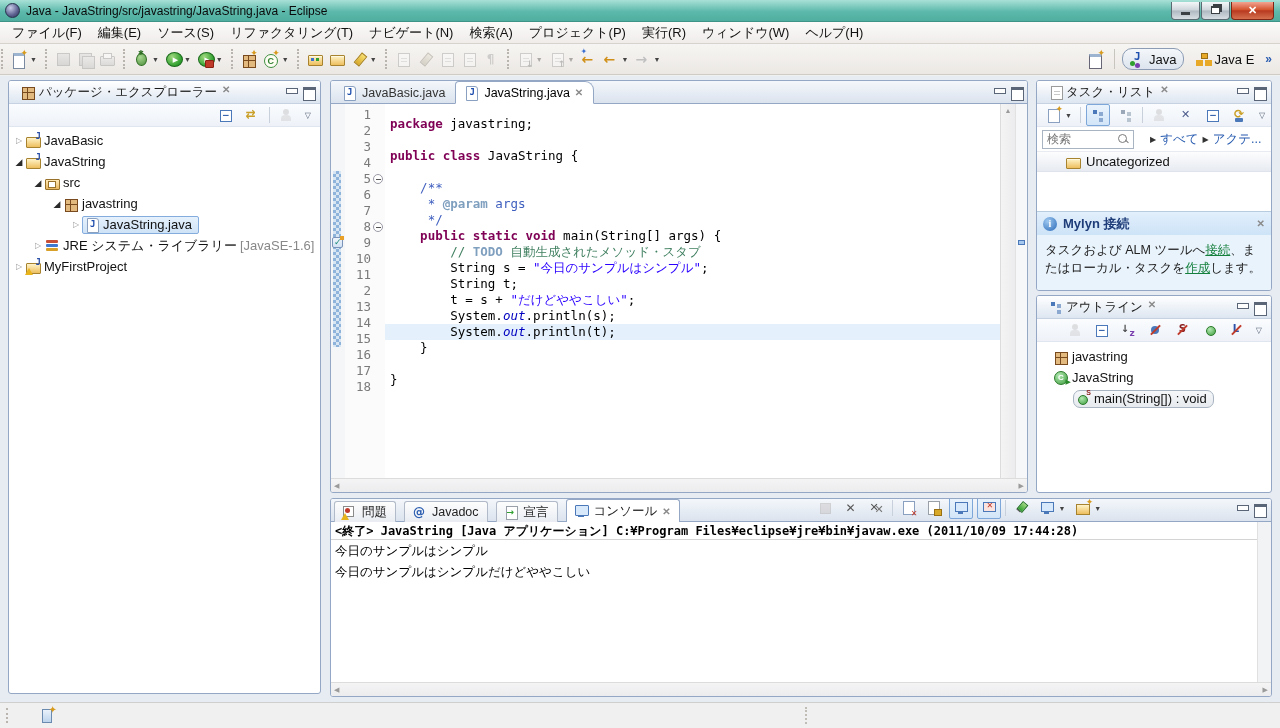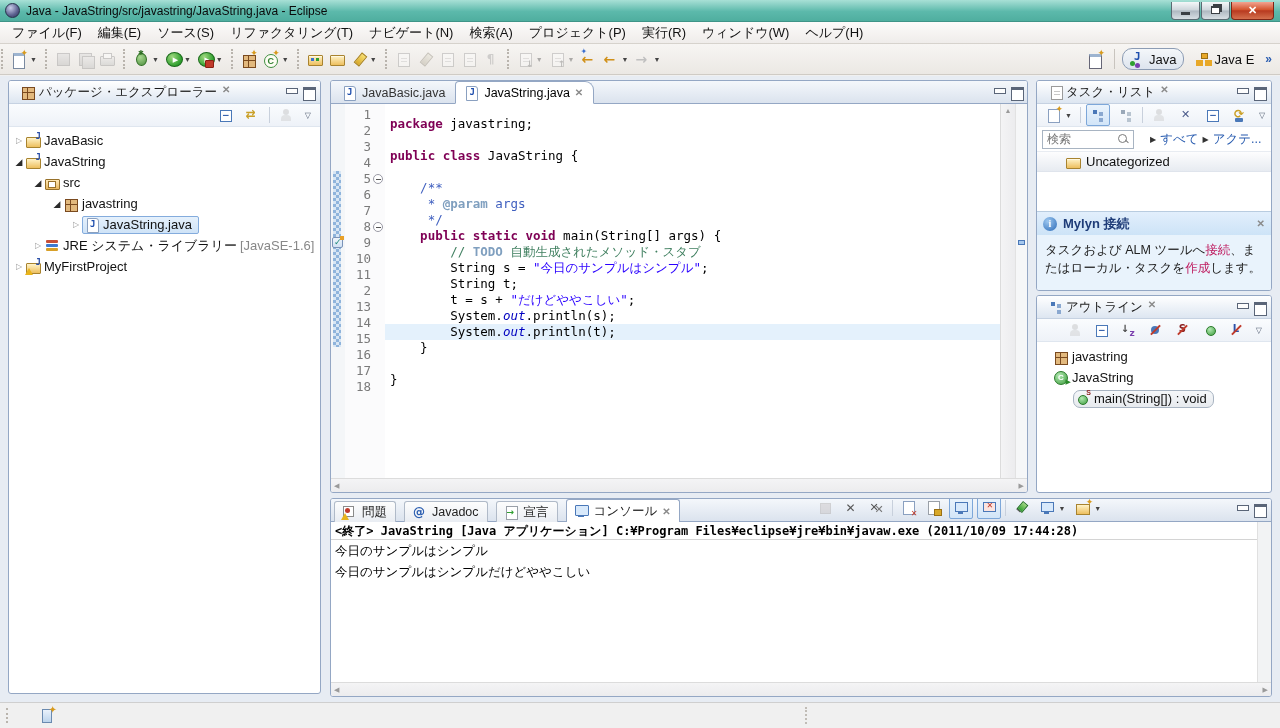--- a/index.html
+++ b/index.html
@@ -161,21 +161,21 @@
   .mag{width:12px;height:12px;position:relative}
   .mag::before{content:"";position:absolute;left:1px;top:1px;width:7px;height:7px;border:1px solid #7a7a7a;border-radius:50%}
   .mag::after{content:"";position:absolute;left:8px;top:8px;width:4px;height:1px;background:#7a7a7a;transform:rotate(45deg)}
   .filter-arrow{font-size:8px;color:#333}
   .filter-label{color:#2a5db0;font-size:12.5px;white-space:nowrap}
   .catrow{height:20px;display:flex;align-items:center;background:linear-gradient(#fdfdfe,#e7ebf1);border-bottom:1px solid #dfe4ec;padding-left:28px;gap:5px}
   .mylyn{position:absolute;left:0;right:0;bottom:0;border-top:1px solid #b8cce0}
   .mylyn-head{height:23px;display:flex;align-items:center;gap:6px;background:linear-gradient(#e2effc,#cde3f7);padding:0 6px;font-weight:bold;color:#1e3c78}
   .info-ic{width:14px;height:14px;border-radius:50%;background:radial-gradient(circle at 35% 30%,#9ec8f0,#2a6ab8);color:#fff;font:bold 10px/14px "Liberation Serif",serif;text-align:center}
   .mylyn-body{background:#e9f3fc;padding:6px 8px;font-size:12.5px;line-height:18px;height:55px;color:#222}
-  .mylyn-link{color:#be185d;}
+  .mylyn-link{color:#15803d;text-decoration:underline}
 
   
   .ctabs{height:23px;background:linear-gradient(#f4f7fb,#dbe3ee);border-bottom:1px solid #94a7c4;display:flex;align-items:flex-end;padding-left:3px}
   .ctab{display:flex;align-items:center;gap:5px;height:21px;padding:0 8px 0 6px;font-size:12.5px;color:#222;border:1px solid #b0bac8;border-bottom:none;border-radius:3px 3px 0 0;background:linear-gradient(#fdfdfd,#e9edf3);margin-right:8px;position:relative;top:1px}
   .ctab.active{background:#fff;border-color:#94a7c4;height:23px;top:1px}
   .c-problems::before{content:"";position:absolute;left:2px;top:2px;width:9px;height:9px;background:#fff;border:1px solid #8a8a8a}
   .c-problems::after{content:"";position:absolute;left:4px;top:4px;width:5px;height:5px;border-radius:50%;background:#c03a2a}
   .c-problems .ovl{position:absolute;left:0;bottom:0;width:0;height:0;border-left:4px solid transparent;border-right:4px solid transparent;border-bottom:7px solid #e8b41c}
   .c-javadoc::before{content:"@";position:absolute;left:2px;top:1px;color:#2a5db0;font:bold 12px "DejaVu Sans",sans-serif}
   .c-decl::before{content:"";position:absolute;left:3px;top:2px;width:10px;height:12px;background:#fff;border:1px solid #9aa0a8}

